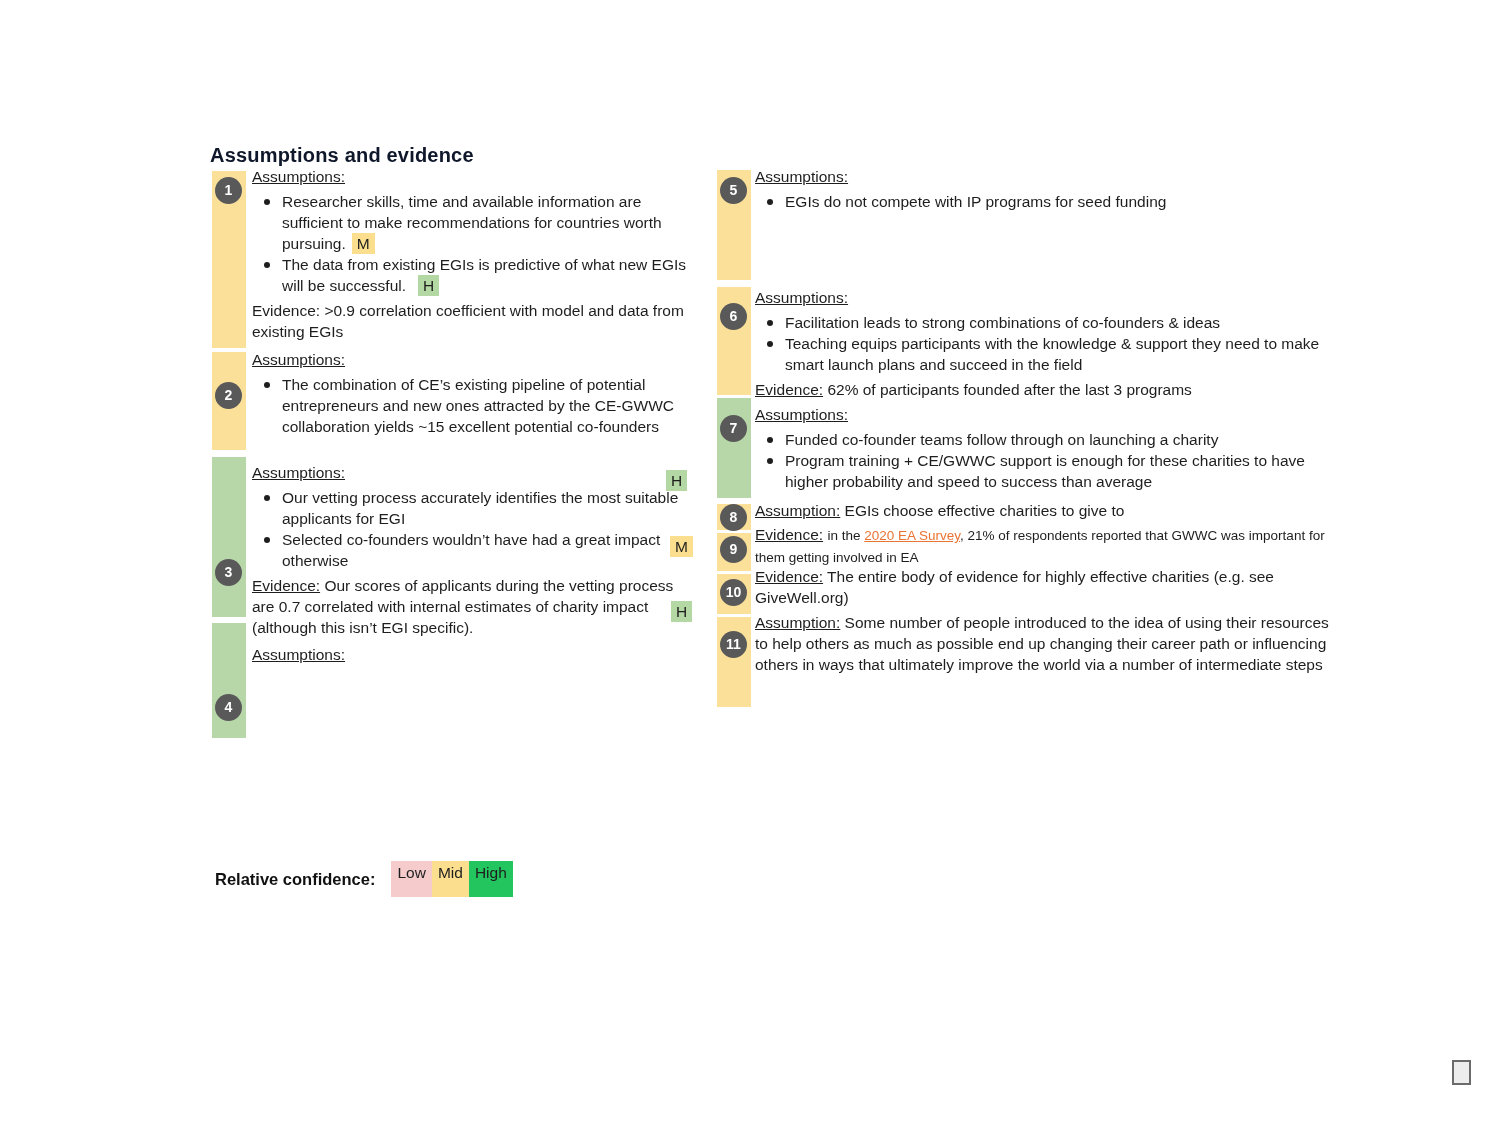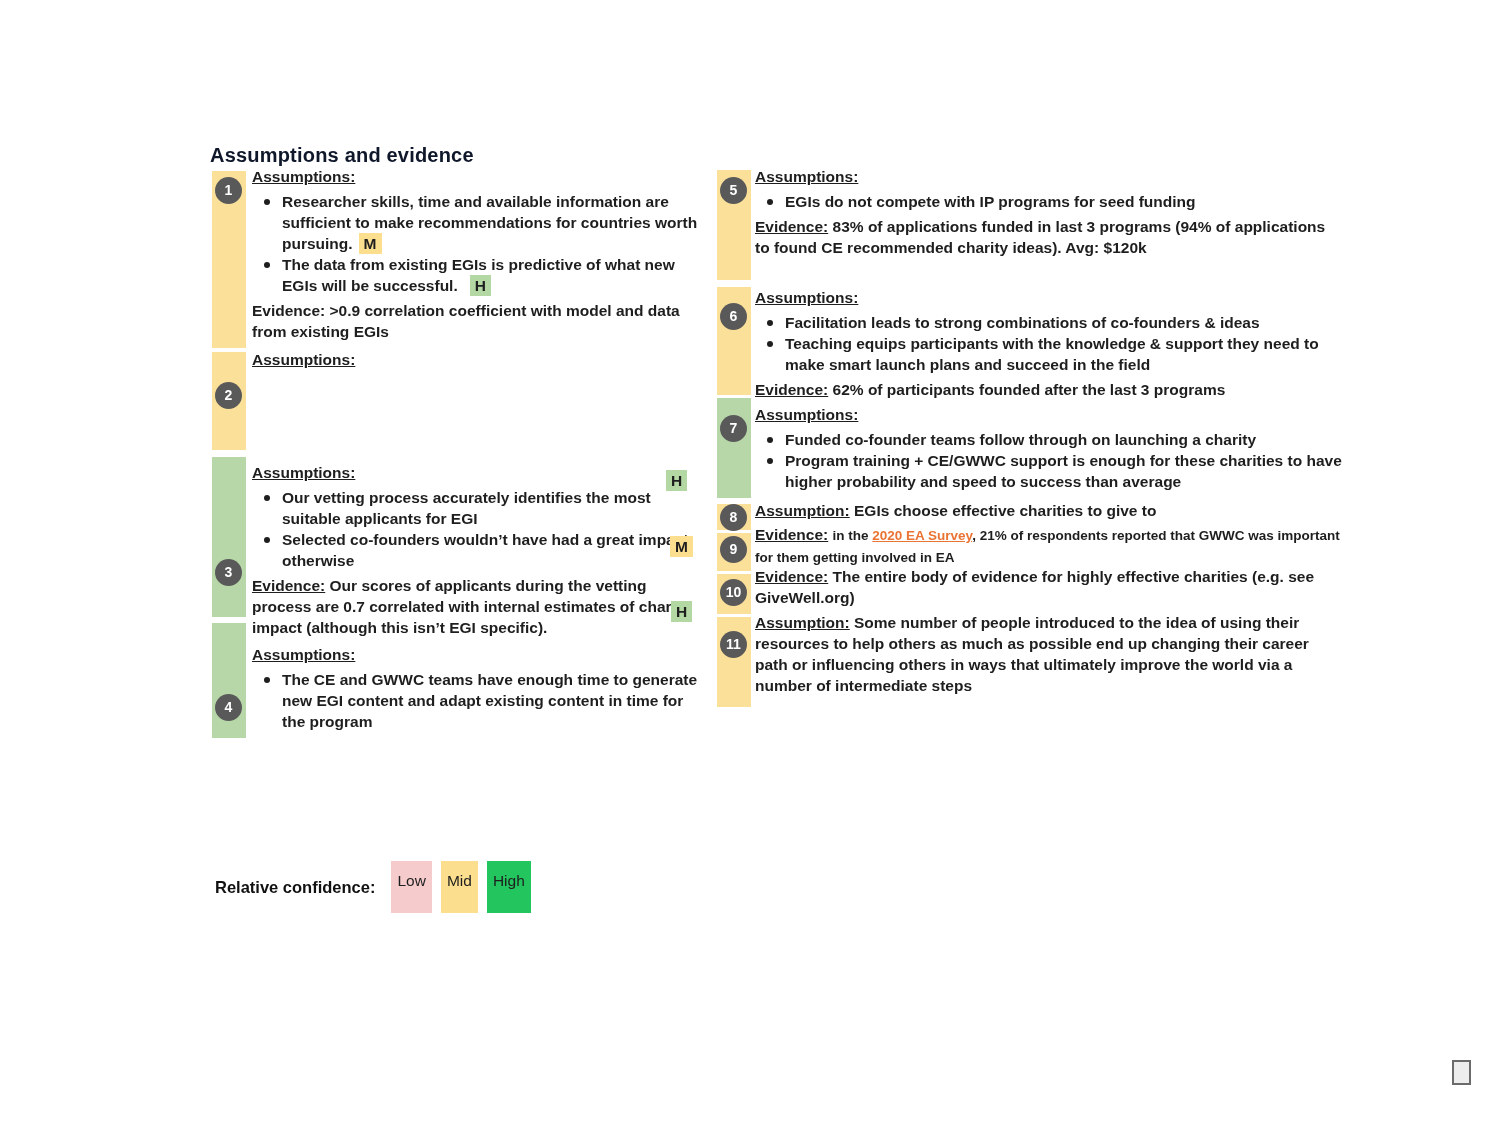--- a/index.html
+++ b/index.html
@@ -14,43 +14,43 @@
   .bar{position:absolute;width:34px;}
   .bar.y{background:#FBE09A;}
   .bar.g{background:#B7D7A8;}
 
   
   .circ{position:absolute;width:27px;height:27px;border-radius:50%;
         background:#595959;color:#ffffff;font-size:14px;font-weight:700;
         text-align:center;line-height:27px;}
 
   
-  .txt{position:absolute;font-size:15.5px;line-height:21px;font-weight:bold;}
+  .txt{position:absolute;font-size:15.5px;line-height:21px;}
   .hdl{margin:0;}
   .hd{text-decoration:underline;}
   .blist{list-style:none;margin:4px 0 0;padding:0;}
   .blist li{position:relative;padding-left:30px;margin:0;}
   .dot{position:absolute;left:12px;top:8px;width:6px;height:6px;
        border-radius:50%;background:#1e1e1e;}
   .ev{margin:4px 0 0;}
   .sm{font-size:13.5px;}
   a.link{color:#EA7434;text-decoration:underline;cursor:pointer;}
 
   
   .chip{display:inline-block;padding:0 5px;margin-left:6px;}
   .chip-m{background:#FBDE8E;}
   .chip-h{background:#B4D8A4;}
   .chip-abs{position:absolute;margin:0;}
   .ml{margin-left:12px;}
 
   
   .legend{position:absolute;left:215px;top:861px;display:flex;align-items:center;}
   .leg-label{font-size:16.5px;font-weight:700;margin-right:16px;color:#111;}
-  .lchip{display:inline-block;height:36px;line-height:24px;padding:8px 6px;
-         font-size:15.5px;margin-right:9px;}
+  .lchip{display:inline-block;height:36px;line-height:24px;padding:0 6px;
+         font-size:15.5px;}
   .lc-low{background:#F5CBCC;}
   .lc-mid{background:#FBDE8E;}
   .lc-high{background:#22c55e;}
 
   .ph-rect{position:absolute;left:1452px;top:1060px;width:15px;height:21px;
            background:#ededed;border:2px solid #6b6b6b;}
 </style>
 </head>
 <body>
 
@@ -86,47 +86,46 @@
     <p class="hdl"><span class="hd">Assumptions:</span></p>
     <ul class="blist">
       <li><span class="dot"></span><span>Researcher skills, time and available information are sufficient to make recommendations for countries worth pursuing.</span><span class="chip chip-m">M</span></li>
       <li><span class="dot"></span><span>The data from existing EGIs is predictive of what new EGIs will be successful.</span><span class="chip chip-h ml">H</span></li>
     </ul>
     <p class="ev"><span>Evidence:</span> <span>&gt;0.9 correlation coefficient with model and data from existing EGIs</span></p>
   </section>
 
   <section class="txt" style="left:252px;top:349px;width:447px">
     <p class="hdl"><span class="hd">Assumptions:</span></p>
+    <ul class="blist">
+      <li><span class="dot"></span><span>The combination of CE’s existing pipeline of potential entrepreneurs and new ones attracted by the CE-GWWC collaboration yields ~15 excellent potential co-founders</span></li>
+    </ul>
   </section>
 
   <section class="txt" style="left:252px;top:462px;width:447px">
     <p class="hdl"><span class="hd">Assumptions:</span></p>
     <ul class="blist">
       <li><span class="dot"></span><span>Our vetting process accurately identifies the most suitable applicants for EGI</span></li>
       <li><span class="dot"></span><span>Selected co-founders wouldn’t have had a great impact otherwise</span></li>
     </ul>
     <p class="ev"><span class="hd">Evidence:</span> <span>Our scores of applicants during the vetting process are 0.7 correlated with internal estimates of charity impact (although this isn’t EGI specific).</span></p>
     <span class="chip chip-h chip-abs" style="left:414px;top:8px">H</span>
     <span class="chip chip-m chip-abs" style="left:418px;top:74px">M</span>
     <span class="chip chip-h chip-abs" style="left:419px;top:139px">H</span>
   </section>
 
   <section class="txt" style="left:252px;top:644px;width:447px">
     <p class="hdl"><span class="hd">Assumptions:</span></p>
-    <ul class="blist">
-      <li><span class="dot"></span><span>The CE and GWWC teams have enough time to generate new EGI content and adapt existing content in time for the program</span></li>
-    </ul>
   </section>
 
   <section class="txt" style="left:755px;top:166px;width:580px">
     <p class="hdl"><span class="hd">Assumptions:</span></p>
     <ul class="blist">
       <li><span class="dot"></span><span>EGIs do not compete with IP programs for seed funding</span></li>
     </ul>
-    <p class="ev"><span class="hd">Evidence:</span> <span>83% of applications funded in last 3 programs (94% of applications to found CE recommended charity ideas). Avg: $120k</span></p>
   </section>
 
   <section class="txt" style="left:755px;top:287px;width:582px">
     <p class="hdl"><span class="hd">Assumptions:</span></p>
     <ul class="blist">
       <li><span class="dot"></span><span>Facilitation leads to strong combinations of co-founders &amp; ideas</span></li>
       <li><span class="dot"></span><span>Teaching equips participants with the knowledge &amp; support they need to make smart launch plans and succeed in the field</span></li>
     </ul>
     <p class="ev"><span class="hd">Evidence:</span> <span>62% of participants founded after the last 3 programs</span></p>
   </section>

